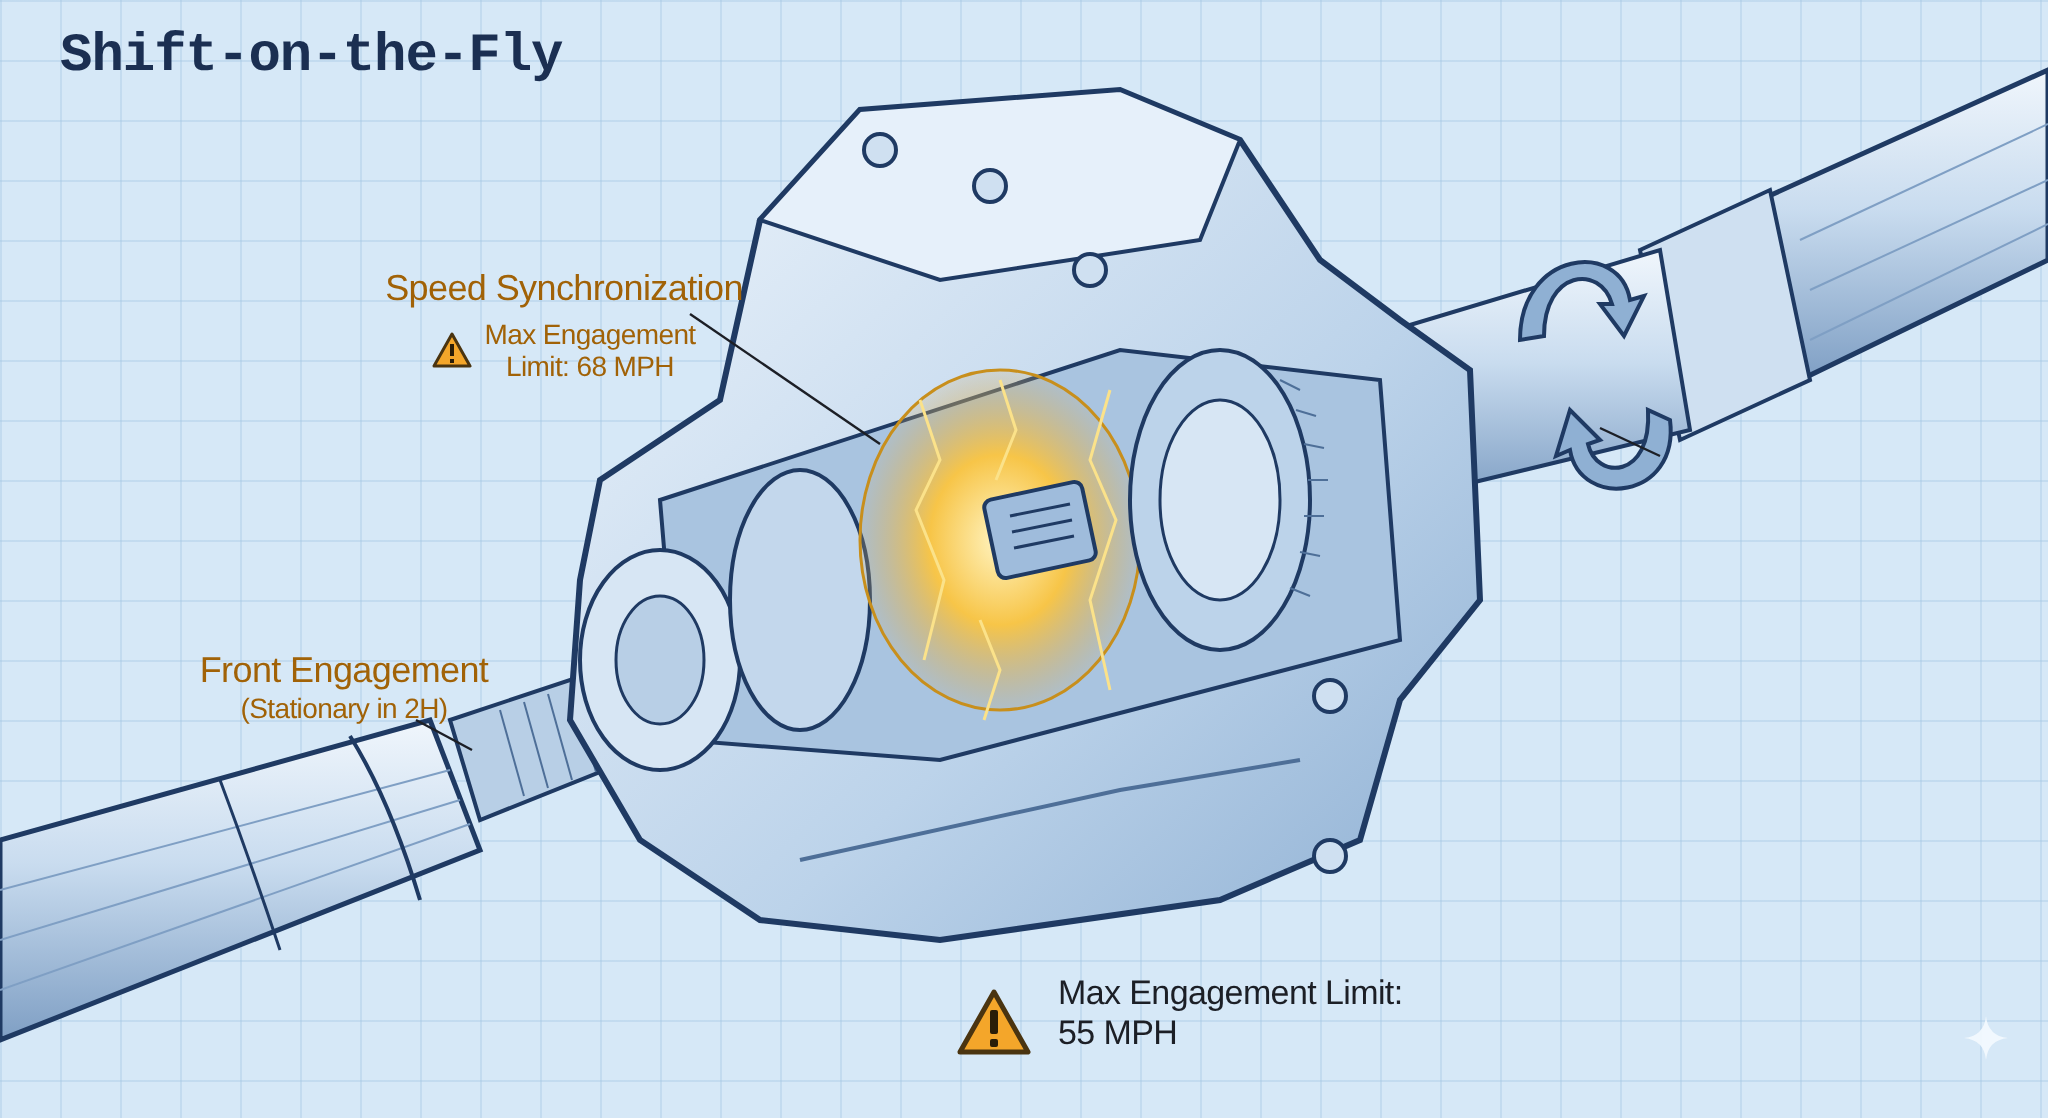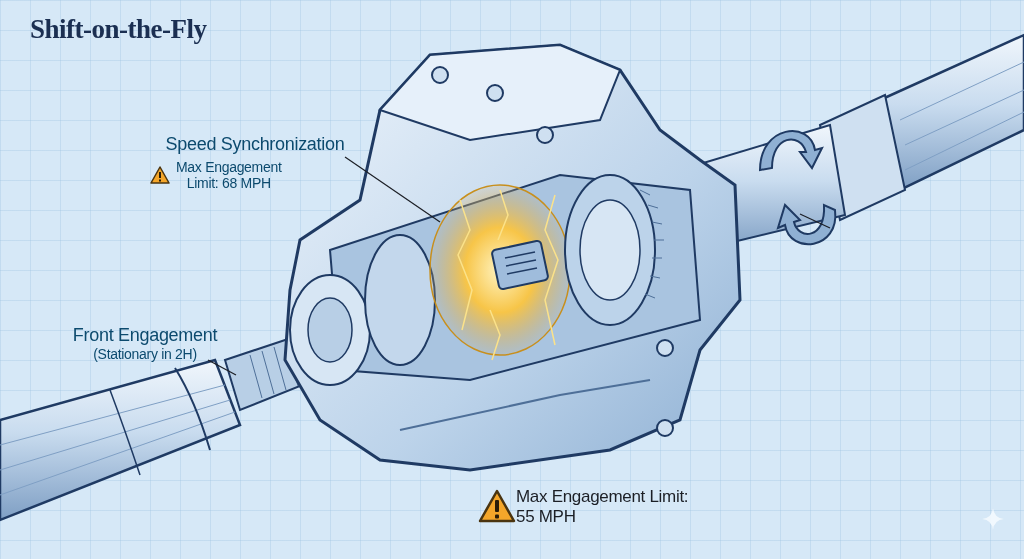--- a/index.html
+++ b/index.html
@@ -10,30 +10,30 @@
   }
   .grid {
     position:absolute; inset:0;
     background-image:
       linear-gradient(to right, rgba(160,195,225,0.35) 1px, transparent 1px),
       linear-gradient(to bottom, rgba(160,195,225,0.35) 1px, transparent 1px);
     background-size:30px 30px;
   }
   .title {
     position:absolute; left:30px; top:14px;
-    font-family:Liberation Serif, serif; font-weight:bold;
+    font-family:Liberation Mono, monospace; font-weight:bold;
     font-size:27px; color:#1b2f52; letter-spacing:-0.5px;
   }
   svg.art { position:absolute; left:0; top:0; }
-  .label { position:absolute; color:#0c4a6e; text-align:center; line-height:1.15; }
+  .label { position:absolute; color:#a16207; text-align:center; line-height:1.15;padding-left:27px; }
   .label .main { font-size:18px; display:block; letter-spacing:-0.3px; }
   .label .sub { font-size:14px; display:block; letter-spacing:-0.3px; }
-  .warn-row { display:flex; align-items:center; justify-content:flex-start; gap:6px; margin-top:4px; }
+  .warn-row { display:flex; align-items:center; justify-content:center; gap:6px; margin-top:4px; }
   .warn-text { font-size:14px; text-align:center; line-height:1.15; letter-spacing:-0.3px; }
-  .warn-big { position:absolute; left:478px; top:485px; display:flex; align-items:center; gap:0; }
+  .warn-big { position:absolute; left:478px; top:485px; display:flex; align-items:flex-end; gap:13px; }
   .warn-big .txt { font-size:17px; line-height:1.2; color:#1c1f26; letter-spacing:-0.3px; margin-top:2px; }
   .sparkle { position:absolute; left:982px; top:508px; width:22px; height:22px; }
 </style>
 </head>
 <body>
 
 <div class="grid"></div>
 
 <div class="title">Shift-on-the-Fly</div>
 

